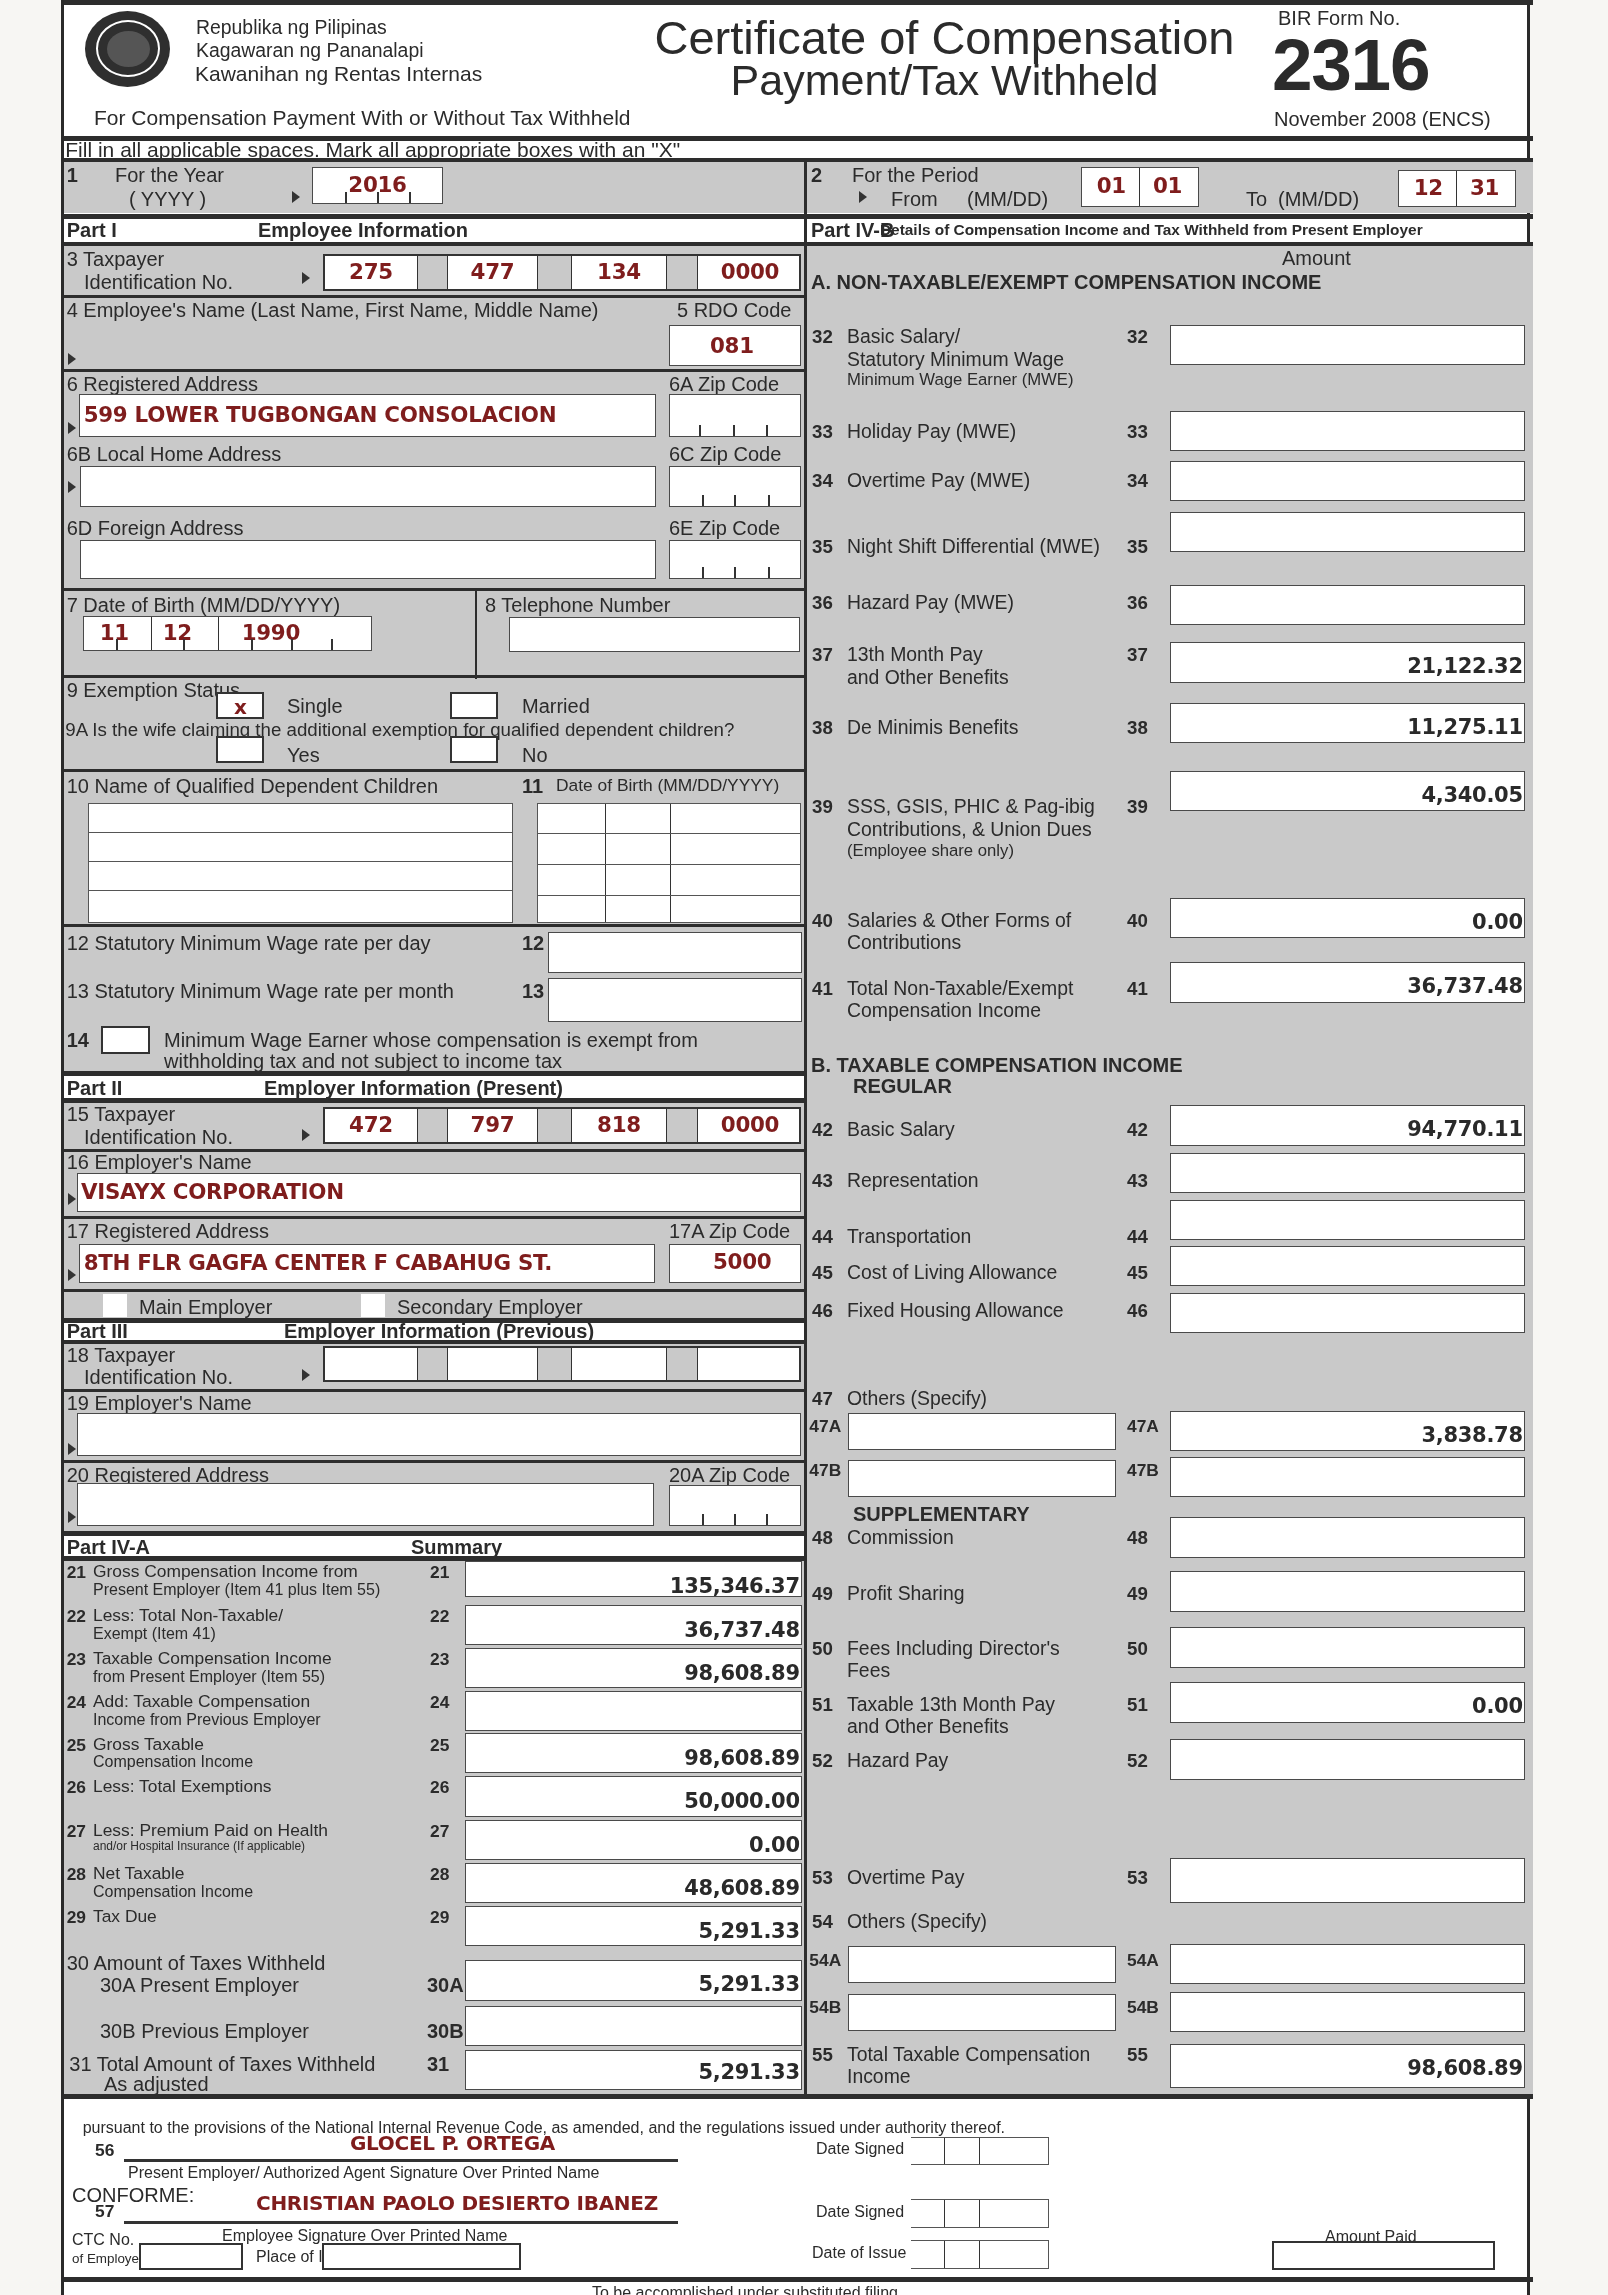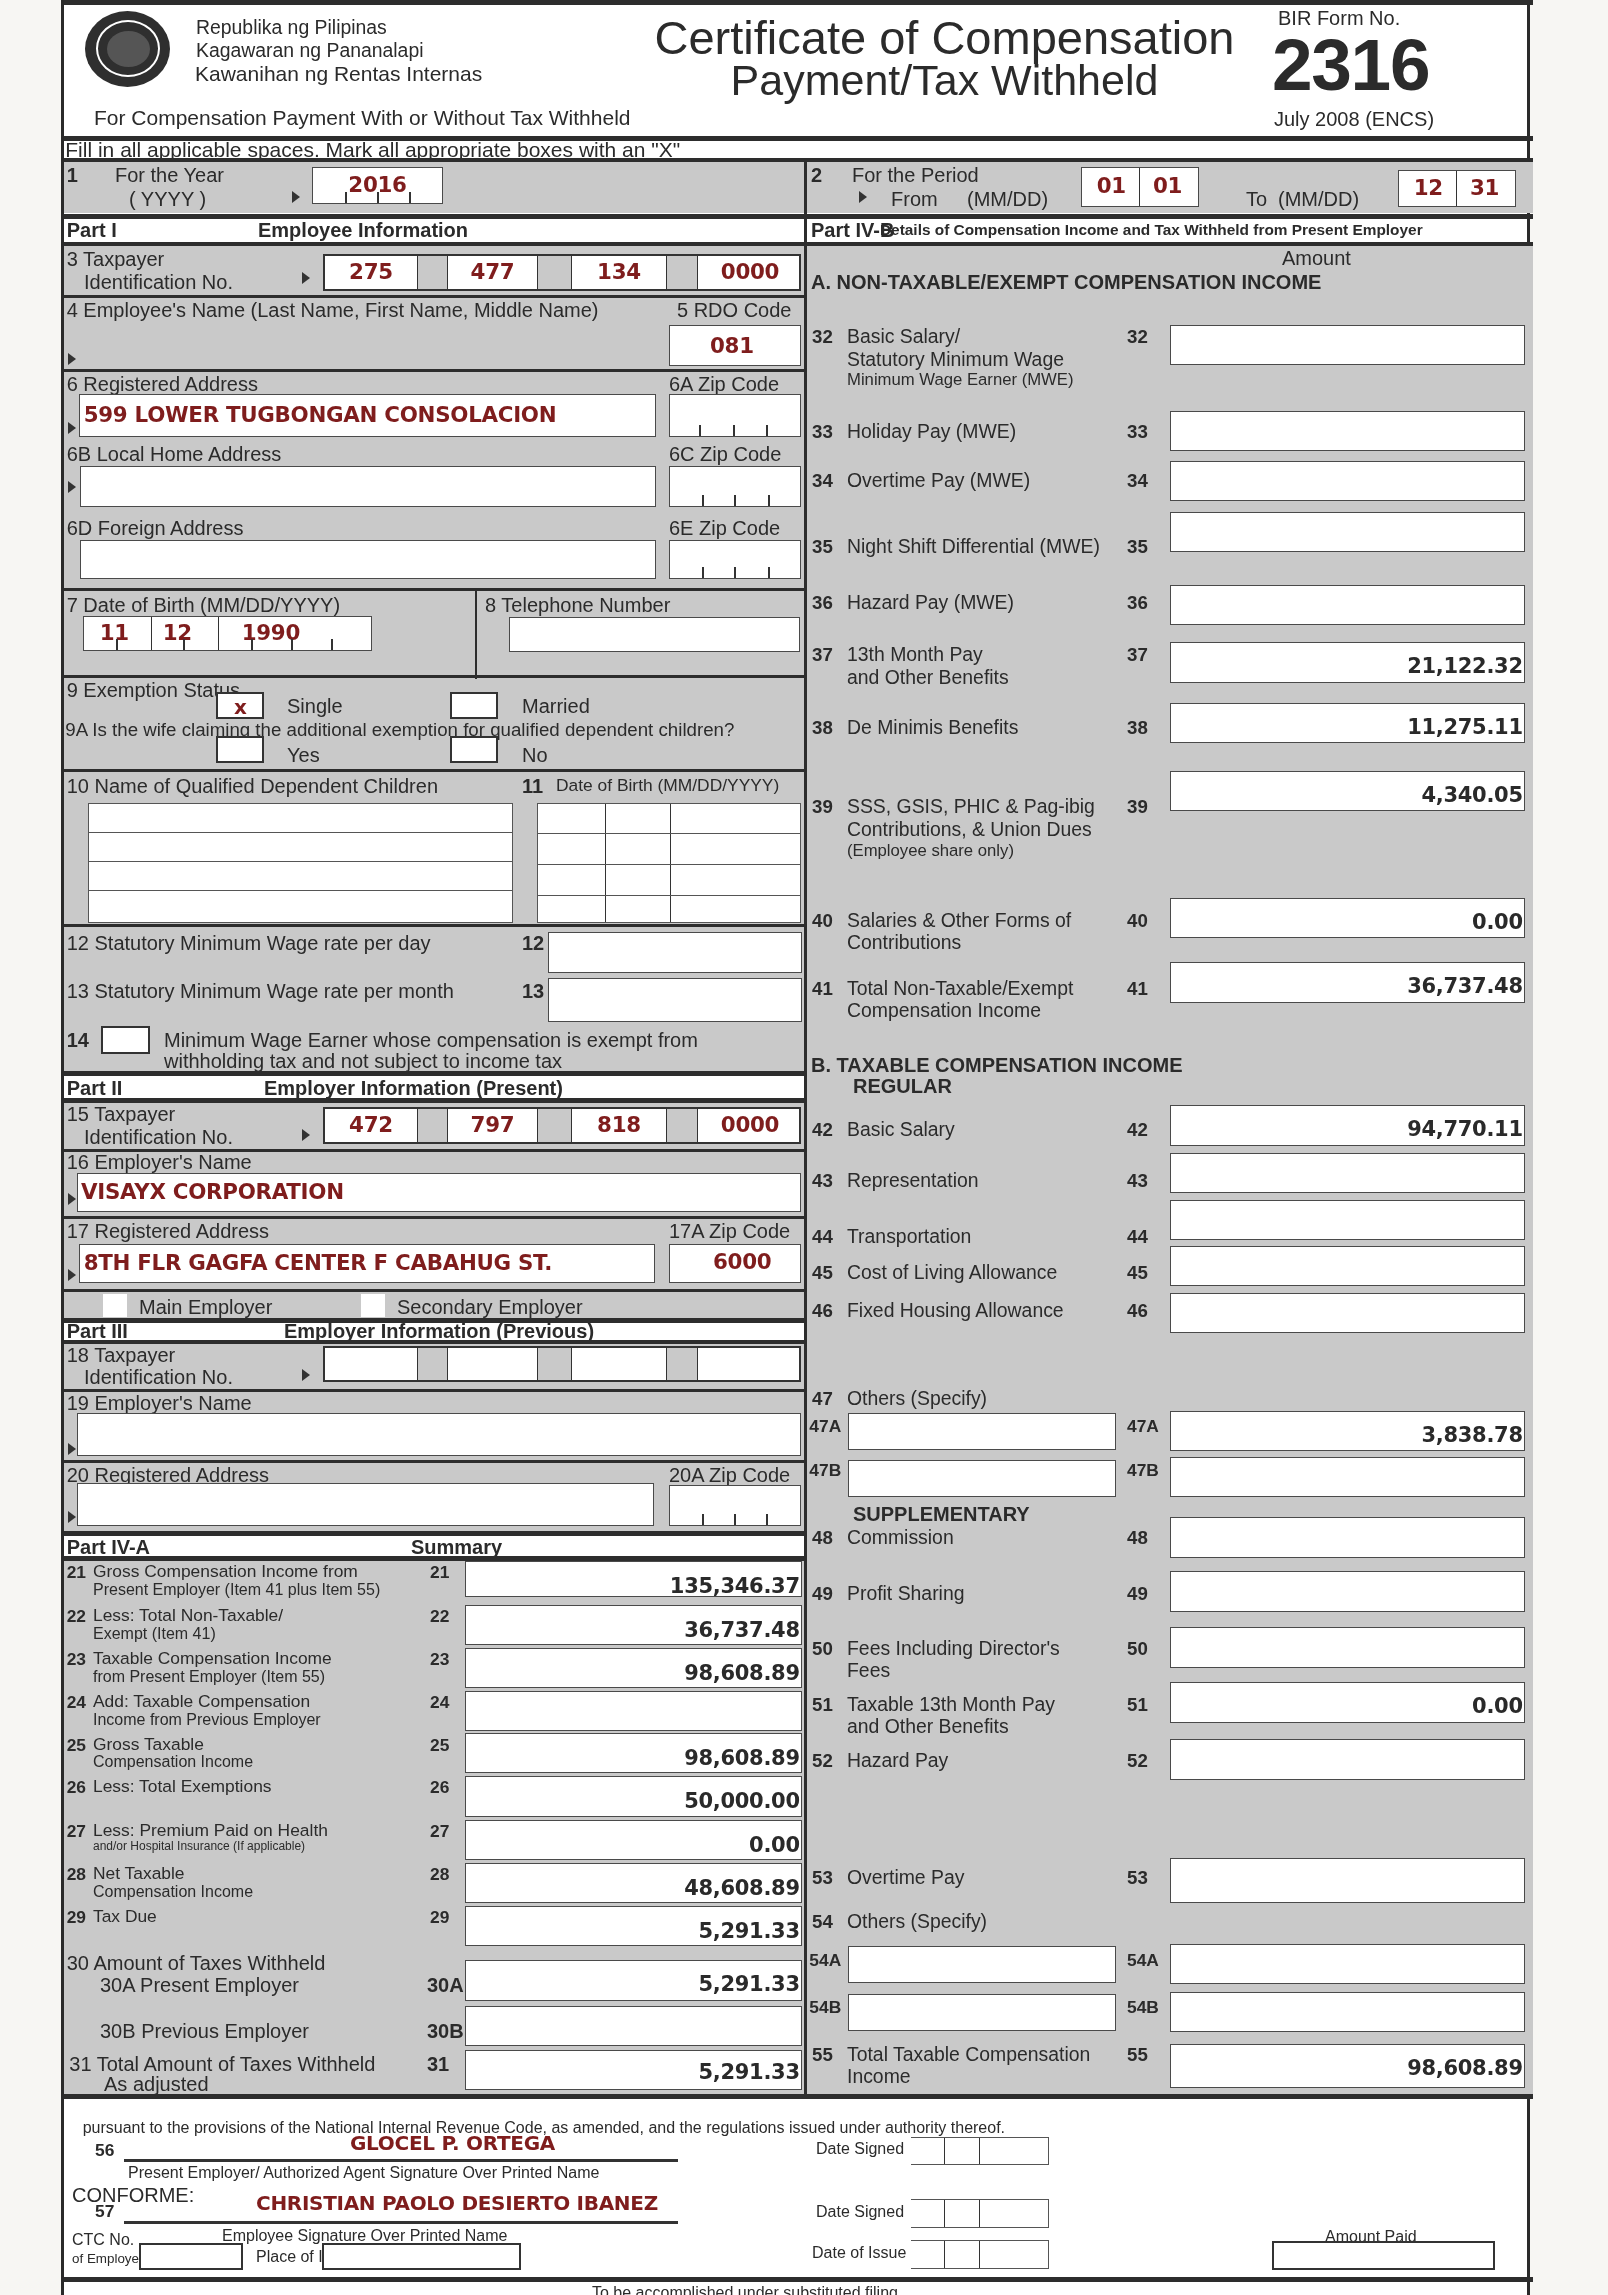--- a/index.html
+++ b/index.html
@@ -35,21 +35,21 @@
     <div style="position:absolute;left:21.4px;top:20px;width:43px;height:36px;border-radius:50%;background:#555;"></div>
   </div>
   <div class="lbl" style="left:132px;top:17.4px;font-size:19.4px;">Republika ng Pilipinas</div>
   <div class="lbl" style="left:132px;top:40px;font-size:19.4px;">Kagawaran ng Pananalapi</div>
   <div class="lbl" style="left:131px;top:62px;font-size:21px;">Kawanihan ng Rentas Internas</div>
   <div class="lbl" style="left:30px;top:106px;font-size:21px;">For Compensation Payment With or Without Tax Withheld</div>
   <div class="lbl" style="left:560px;top:12px;font-size:47px;text-align:center;width:641px;">Certificate of Compensation</div>
   <div class="lbl" style="left:560px;top:57px;font-size:43px;text-align:center;width:641px;">Payment/Tax Withheld</div>
   <div class="lbl" style="left:1214px;top:6.7px;font-size:20px;">BIR Form No.</div>
   <div class="lbl b" style="left:1208px;top:25px;font-size:73px;letter-spacing:-1.3px;">2316</div>
-  <div class="lbl" style="left:1210px;top:108px;font-size:20px;">July 2008 (ENCS)</div>
+  <div class="lbl" style="left:1210px;top:108px;font-size:20px;">November 2008 (ENCS)</div>
 
   <div class="hline" style="left:0;top:136px;width:1469px;"></div>
   <div class="lbl" style="left:1.3px;top:138px;font-size:21px;text-decoration:underline;">Fill in all applicable spaces. Mark all appropriate boxes with an "X"</div>
   <div class="hline" style="left:0;top:158px;width:1469px;"></div>
 
   <div class="gray abs" style="left:0;top:162px;width:1469px;height:51px;"></div>
   <div class="vline" style="left:740px;top:158px;height:761px;"></div>
   <div class="num" style="left:2.7px;top:164px;font-weight:bold;">1</div>
   <div class="lbl" style="left:51px;top:164px;">For the Year</div>
   <div class="lbl" style="left:65px;top:188px;">( YYYY )</div>
@@ -246,21 +246,21 @@
   </div>
   <div class="hline" style="left:0;top:1216px;width:740px;height:3.3px;"></div>
 
   <div class="lbl" style="left:2.7px;top:1220px;">17 Registered Address</div>
   <div class="lbl" style="left:605px;top:1220px;">17A Zip Code</div>
   <div class="arrow" style="left:4px;top:1269px;"></div>
   <div class="box" style="left:14.7px;top:1244px;width:576px;height:39px;">
     <div class="val" style="left:4px;top:5.3px;">8TH FLR GAGFA CENTER F CABAHUG ST.</div>
   </div>
   <div class="box" style="left:605px;top:1244px;width:132px;height:39px;">
-    <div class="val" style="left:43px;top:4px;">6000</div>
+    <div class="val" style="left:43px;top:4px;">5000</div>
   </div>
   <div class="hline" style="left:0;top:1289px;width:740px;height:3.3px;"></div>
   <div class="abs" style="left:39px;top:1294px;width:24px;height:23px;background:#fff;"></div>
   <div class="lbl" style="left:75px;top:1296px;">Main Employer</div>
   <div class="abs" style="left:297px;top:1294px;width:24px;height:23px;background:#fff;"></div>
   <div class="lbl" style="left:333px;top:1296px;">Secondary Employer</div>
   <div class="hline" style="left:0;top:1318px;width:740px;"></div>
 
   <div class="lbl b" style="left:2.7px;top:1320px;">Part III</div>
   <div class="lbl b" style="left:220px;top:1320px;">Employer Information (Previous)</div>

